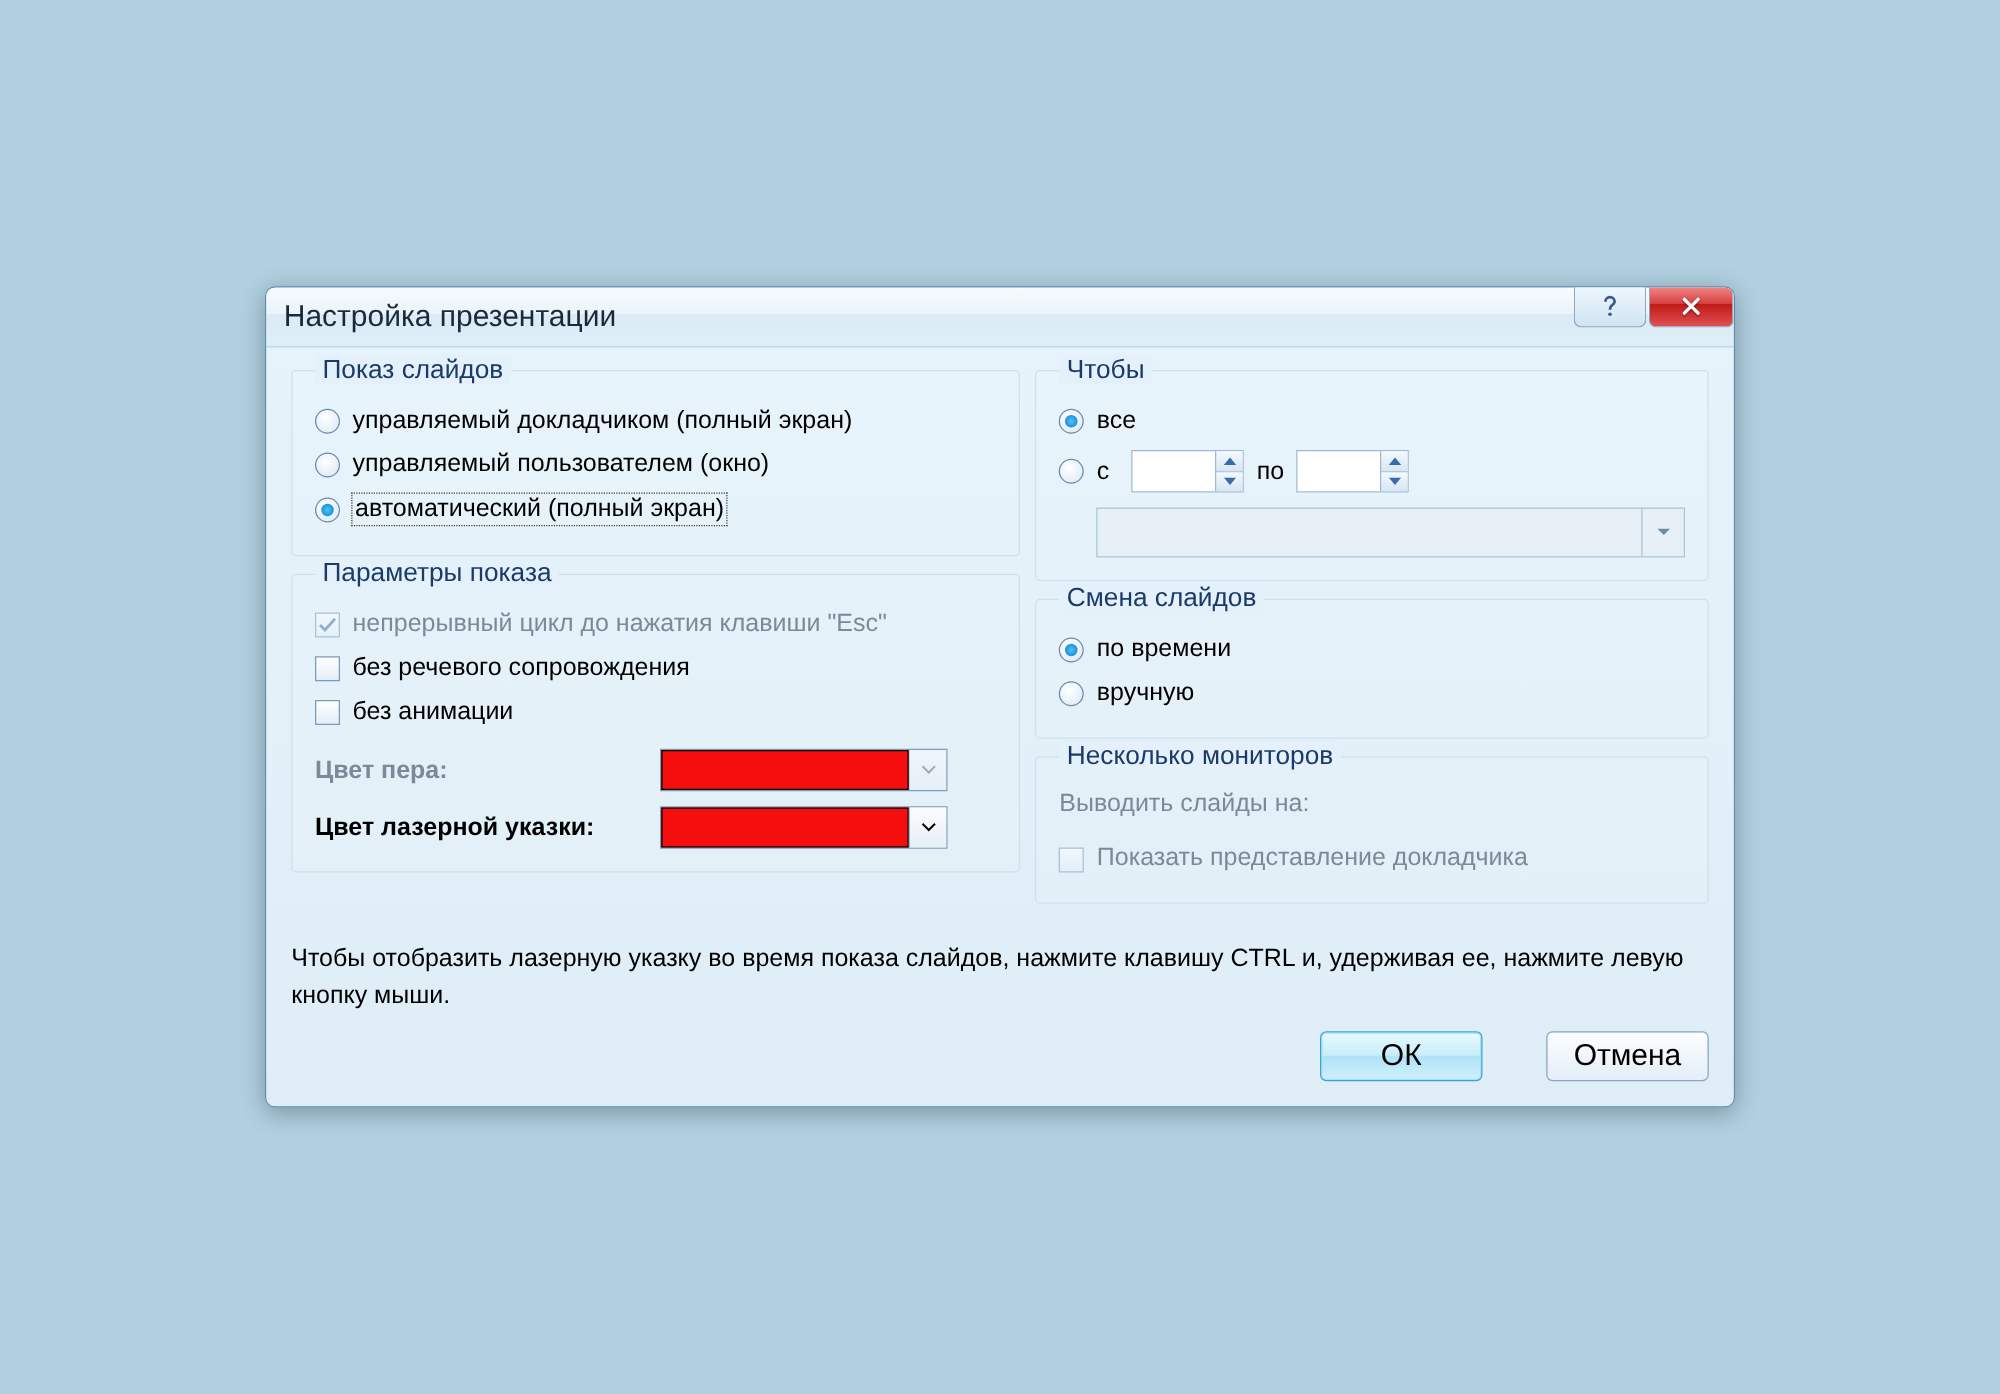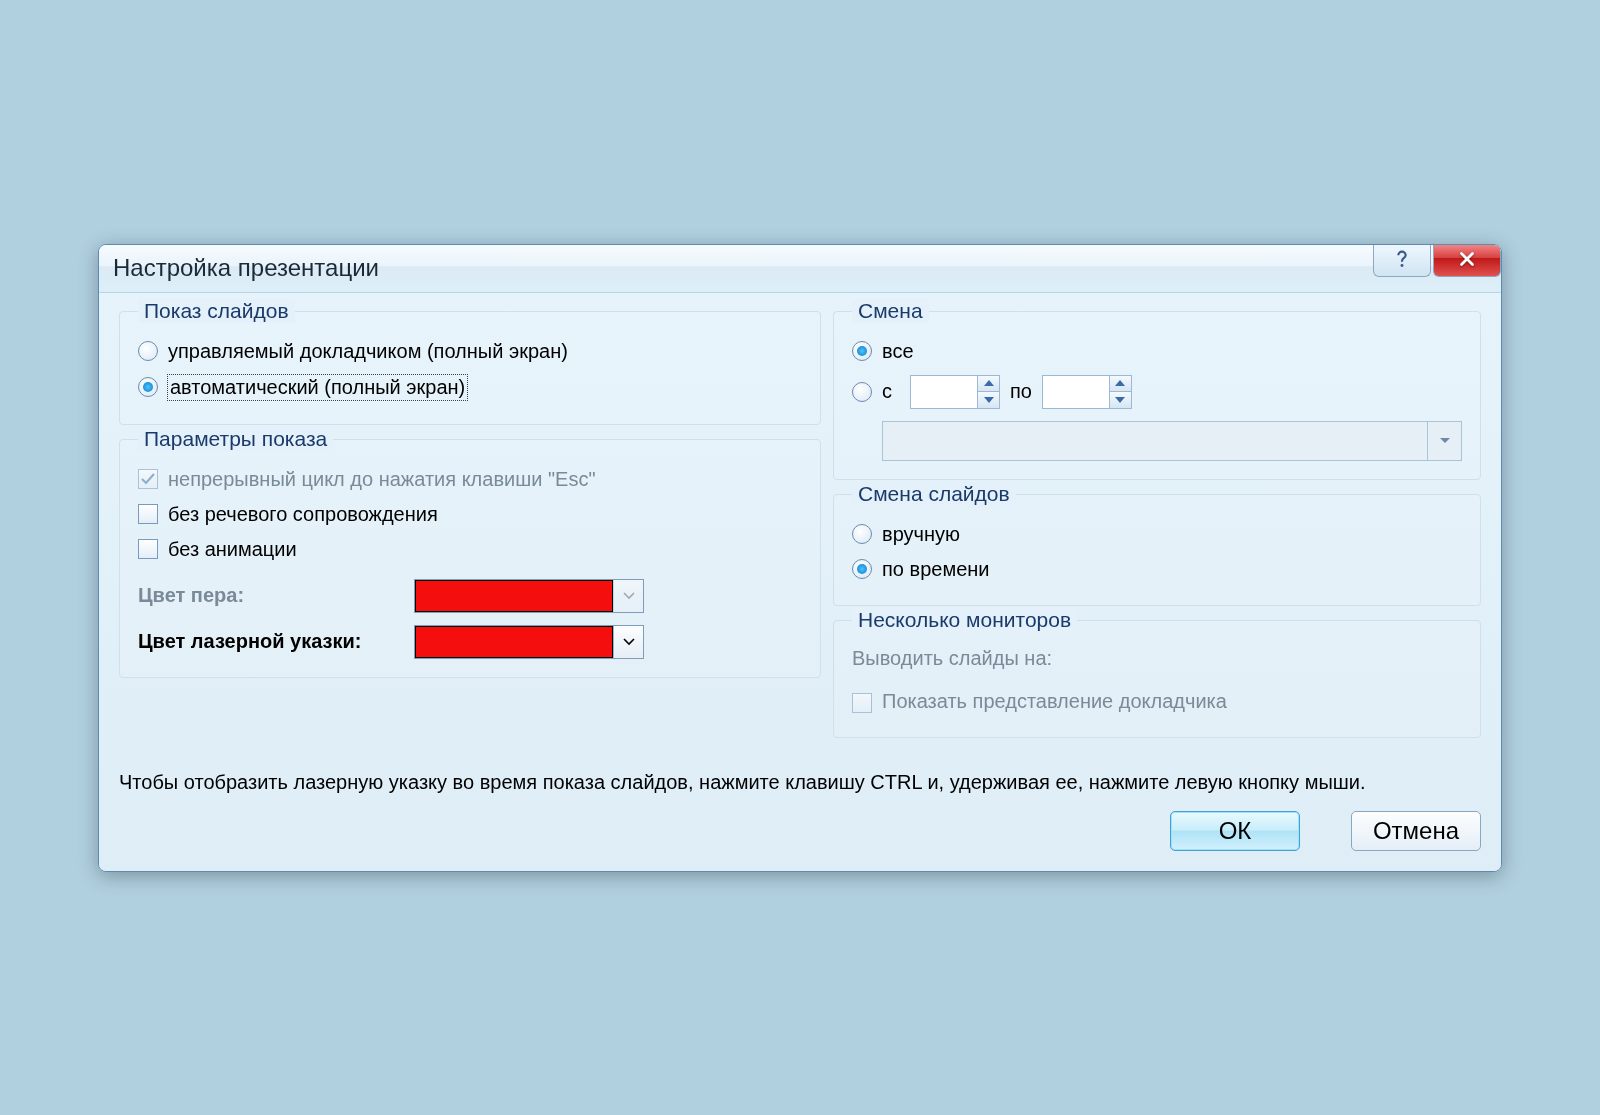--- a/index.html
+++ b/index.html
@@ -7,21 +7,21 @@
   font-family: Tahoma, "Segoe UI", Arial, sans-serif;
   font-size: 20px;
   background: #b0d0e0;
   display: flex;
   justify-content: center;
   align-items: center;
   min-height: 100vh;
   user-select: none;
 }
 .window {
-  width: 1404px;
+  width: 1176px;
   background: linear-gradient(to bottom, #e8f4fb, #d4e8f5);
   border: 1px solid #5a8db5;
   border-radius: 8px;
   box-shadow: 0 4px 20px rgba(0,0,0,0.3);
   overflow: hidden;
 }
 .titlebar {
   height: 48px;
   background: linear-gradient(to bottom, #f7fbfe 0%, #eaf4fb 45%, #dceaf4 46%, #dceff8 100%);
   display: flex;
@@ -225,20 +225,24 @@
       <div class="col-left">
 
         <div class="group">
           <span class="group-title">Показ слайдов</span>
           <div class="group-body">
             <div class="option-row">
               <span class="radio"></span>
               <span class="lbl">управляемый докладчиком (полный экран)</span>
             </div>
             <div class="option-row">
+              <span class="radio"></span>
+              <span class="lbl">управляемый пользователем (окно)</span>
+            </div>
+            <div class="option-row">
               <span class="radio selected"></span>
               <span class="lbl dotted-focus">автоматический (полный экран)</span>
             </div>
           </div>
         </div>
 
         <div class="group">
           <span class="group-title">Параметры показа</span>
           <div class="group-body">
             <div class="option-row disabled">
@@ -282,21 +286,21 @@
               </div>
             </div>
           </div>
         </div>
 
       </div>
 
       <div class="col-right">
 
         <div class="group">
-          <span class="group-title">Смена</span>
+          <span class="group-title">Чтобы</span>
           <div class="group-body">
             <div class="option-row">
               <span class="radio selected"></span>
               <span class="lbl">все</span>
             </div>
             <div class="option-row">
               <span class="radio"></span>
               <span class="lbl" style="min-width:18px;">с</span>
               <div class="spin">
                 <div class="spin-btns">
@@ -338,26 +342,26 @@
                   </div>
               </div>
             </div>
           </div>
         </div>
 
         <div class="group">
           <span class="group-title">Смена слайдов</span>
           <div class="group-body">
             <div class="option-row">
+              <span class="radio selected"></span>
+              <span class="lbl">по времени</span>
+            </div>
+            <div class="option-row">
               <span class="radio"></span>
               <span class="lbl">вручную</span>
-            </div>
-            <div class="option-row">
-              <span class="radio selected"></span>
-              <span class="lbl">по времени</span>
             </div>
           </div>
         </div>
 
         <div class="group">
           <span class="group-title">Несколько мониторов</span>
           <div class="group-body">
             <div class="disabled-text" style="padding:4px 0;">Выводить слайды на:</div>
             <div class="option-row disabled" style="margin-top:10px;align-items:flex-end;">
               <span class="checkbox"></span>

